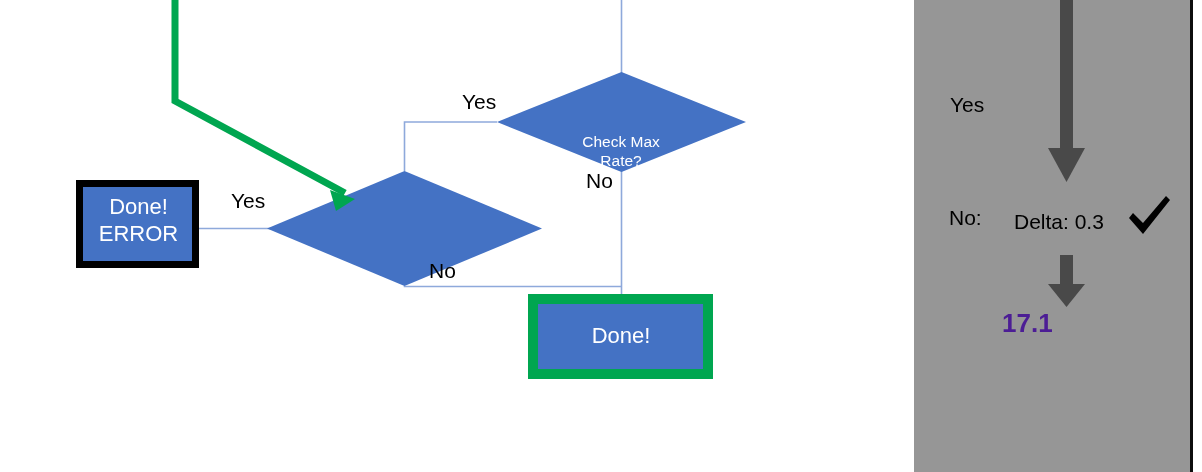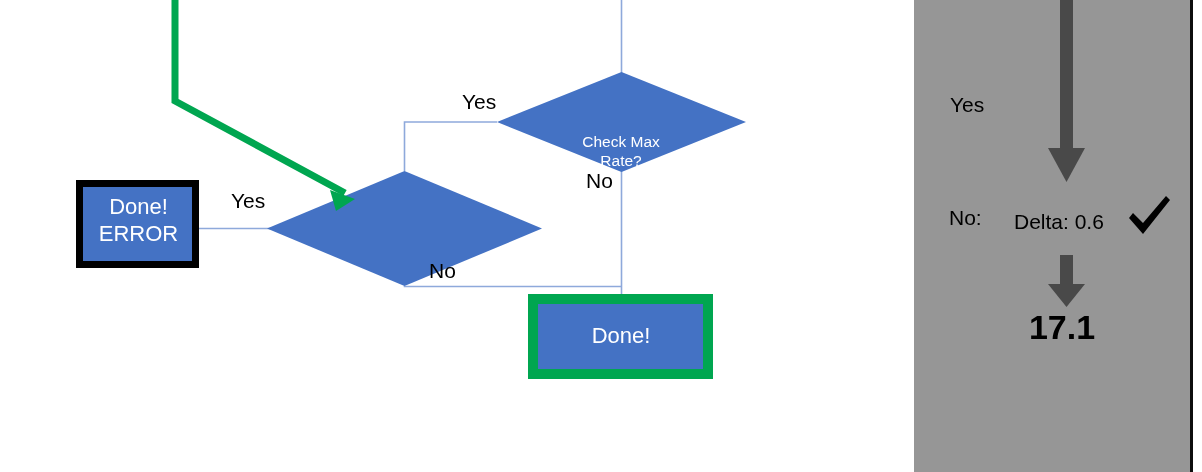--- a/index.html
+++ b/index.html
@@ -106,23 +106,23 @@
     line-height: 1;
     white-space: nowrap;
   }
   #panel-yes   { left: 36px;  top: 94px; }
   #panel-no    { left: 35px;  top: 207px; }
   #panel-delta { left: 100px; top: 211px; }
   #panel-value {
     position: absolute;
     left: 88px; top: 310px;
     width: 120px;
-    text-align: center;
-    color: #000000;
-    font-size: 34px;
+    text-align: left;
+    color: #4c1d95;
+    font-size: 26px;
     font-weight: bold;
     line-height: 1;
     white-space: nowrap;
   }
   #panel-check {
     position: absolute;
     left: 1126px; top: 192px;
     width: 46px; height: 48px;
   }
 </style>
@@ -189,21 +189,21 @@
       <g>
         <rect x="146" y="255" width="13" height="32" fill="#494949"></rect>
         <polygon points="152.5,307 134,284 171,284" fill="#494949"></polygon>
       </g>
     </svg>
 
     <div class="panel-text" id="panel-yes">Yes</div>
 
     <div class="panel-text" id="panel-no">No:</div>
 
-    <div class="panel-text" id="panel-delta">Delta: 0.6</div>
+    <div class="panel-text" id="panel-delta">Delta: 0.3</div>
 
     <div id="panel-value">17.1</div>
   </div>
 
   <svg id="panel-check" viewBox="0 0 46 48">
     <path d="M3 26 L7 21 L17 31 L40 4 L44 8 L17 42 Z" fill="#000000"></path>
   </svg>
 
   <div id="panel-right-gap"></div>
 

